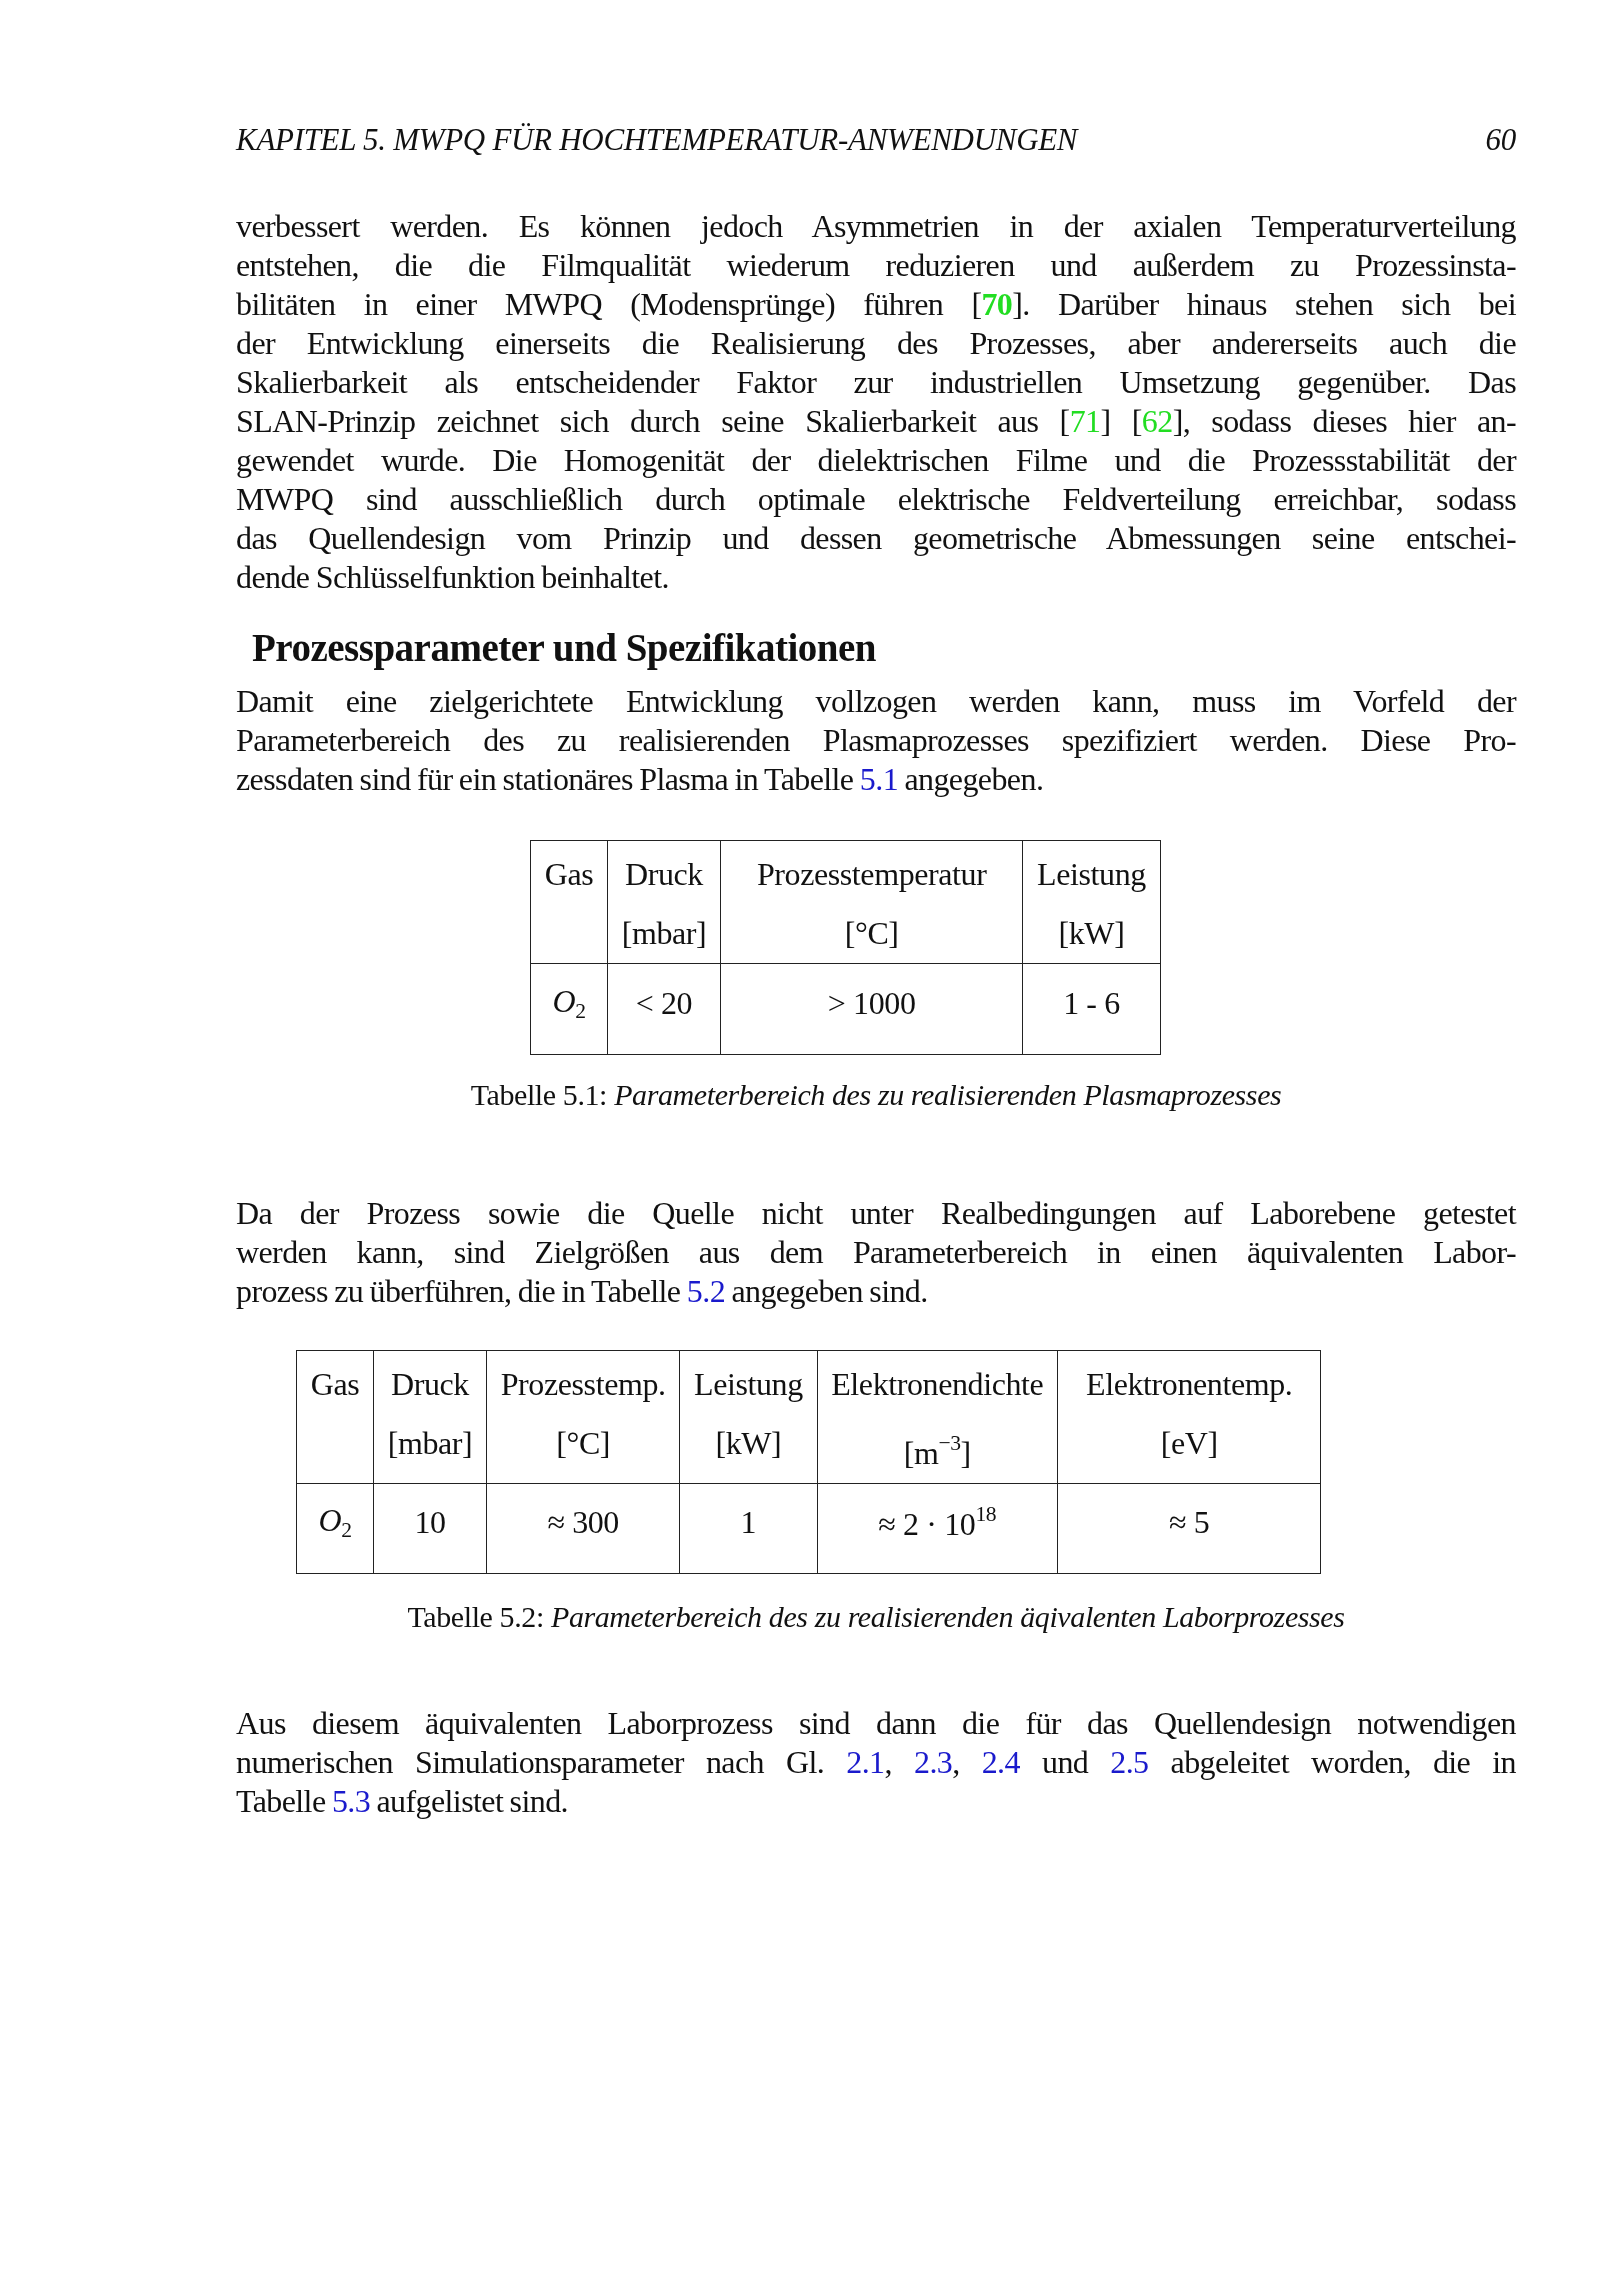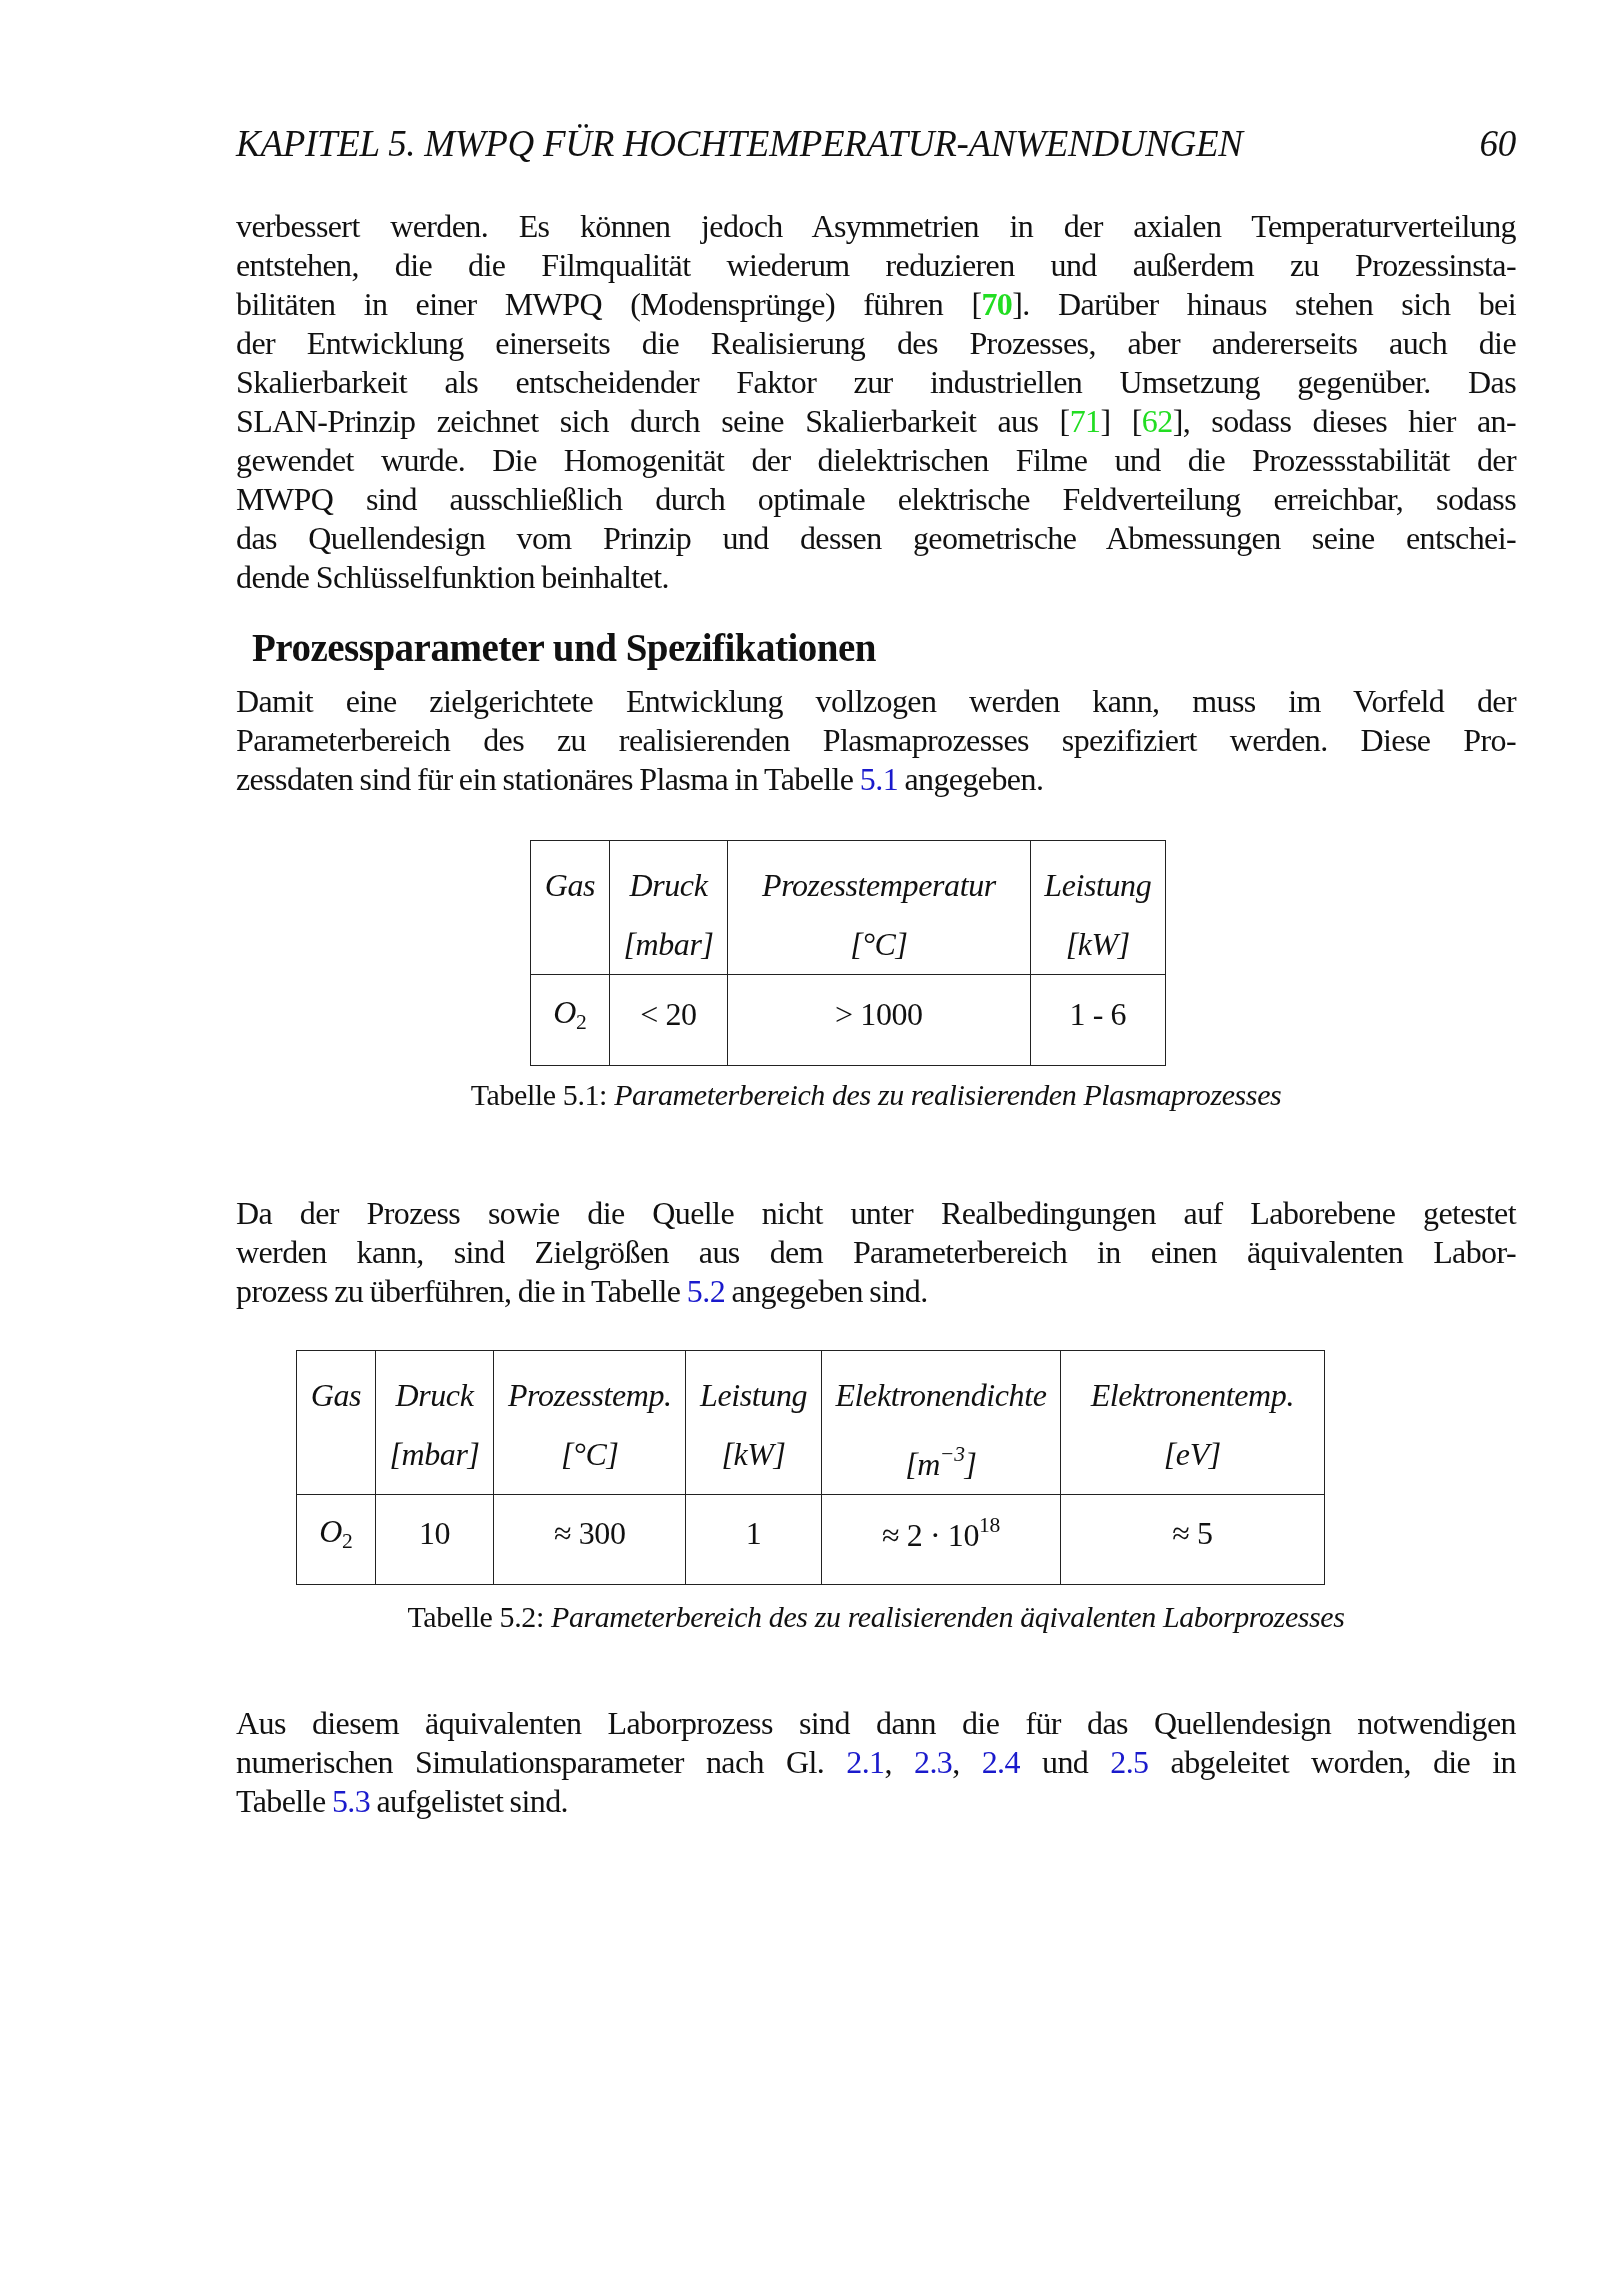--- a/index.html
+++ b/index.html
@@ -4,21 +4,21 @@
   <style>
     html, body { margin: 0; padding: 0; background: #ffffff; }
     body {
       width: 1620px; height: 2293px; position: relative; overflow: hidden;
       font-family: "Liberation Serif", "DejaVu Serif", serif;
       color: #111111;
     }
     .page { position: absolute; left: 236px; top: 0; width: 1280px; }
     .running-head {
       position: absolute; top: 122px; left: 0; width: 1280px;
-      font-style: italic; font-size: 37px; letter-spacing: -0.3px;
+      font-style: italic; font-size: 31px; letter-spacing: -0.3px;
       display: flex; justify-content: space-between;
     }
     .para {
       position: absolute; left: 0; width: 1280px;
       font-size: 32px; line-height: 39px; text-align: justify;
       letter-spacing: -0.6px; word-spacing: -1px;
     }
     .para .line { display: block; text-align: justify; text-align-last: justify; white-space: nowrap; height: 39px; }
     .para .line.last { text-align-last: left; }
     .cite { color: #22dd22; }
@@ -28,21 +28,21 @@
       font-weight: bold; font-size: 39px; letter-spacing: -0.5px;
     }
     table.ptable {
       position: absolute; border-collapse: collapse;
       font-size: 32px; letter-spacing: -0.4px;
     }
     table.ptable td, table.ptable th {
       border: 1.6px solid #222; text-align: center; font-weight: normal;
       padding: 0 13.7px; white-space: nowrap;
     }
-    table.ptable th { vertical-align: top; padding-top: 15px; line-height: 59px; font-style: italic; }
+    table.ptable th { vertical-align: top; padding-top: 4px; line-height: 59px; }
     table.ptable td { height: 78px; vertical-align: middle; padding-bottom: 11.8px; }
     .sub { font-size: 21.6px; vertical-align: -5.9px; }
     .sup { font-size: 21.6px; vertical-align: 13.7px; }
     .italic { font-style: italic; }
     .caption {
       position: absolute; left: 0; width: 1280px; text-align: center;
       font-size: 30px; letter-spacing: -0.4px;
     }
     .caption .cap-text { font-style: italic; }
   </style>

